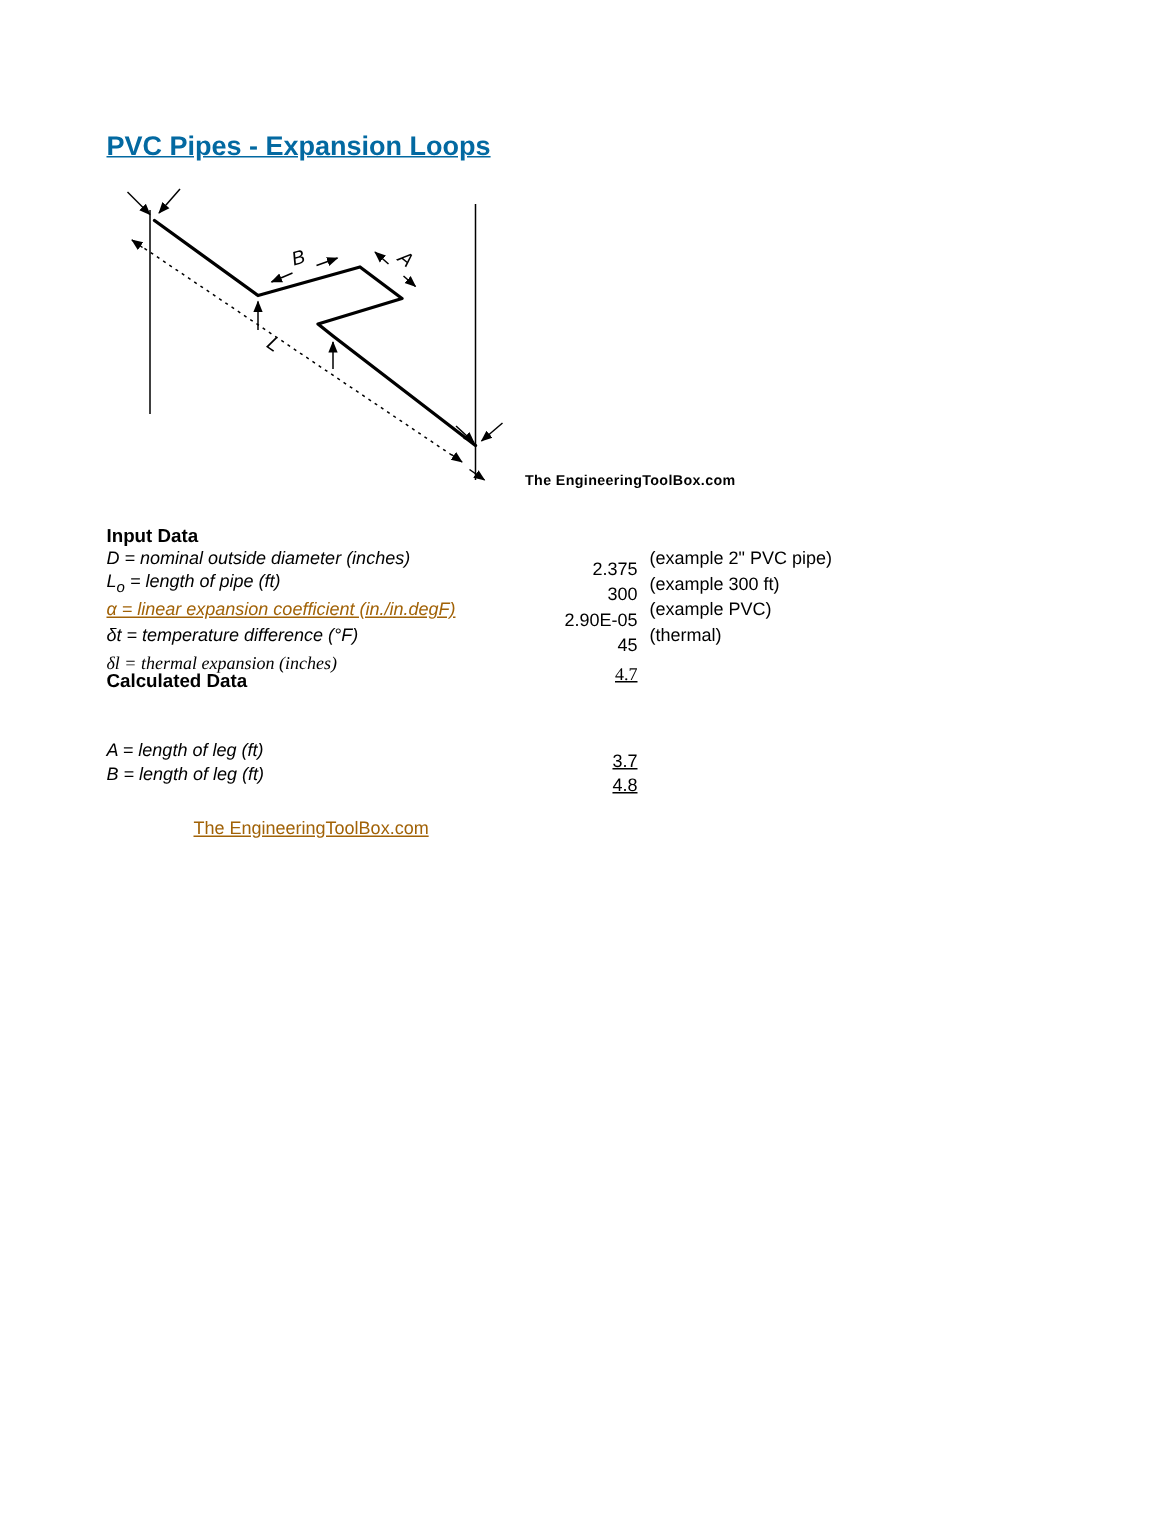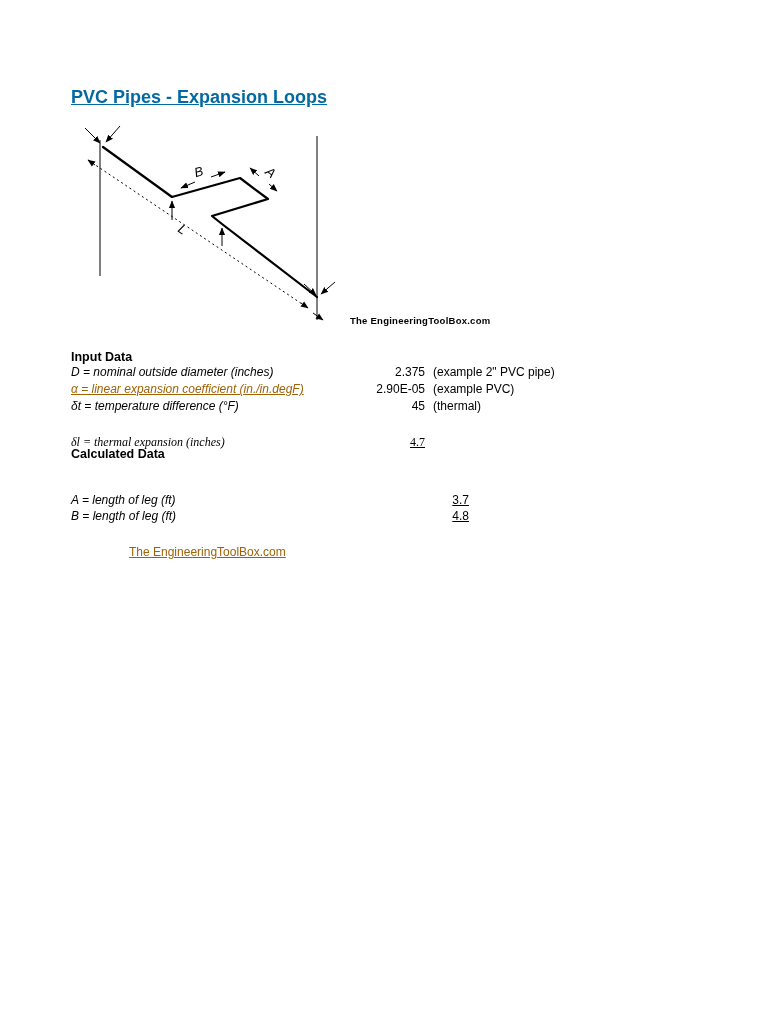--- a/index.html
+++ b/index.html
@@ -25,22 +25,22 @@
     position:absolute; left:71px;
     font-size:12.5px; font-weight:bold; line-height:15px;
     white-space:nowrap;
   }
   #input-heading { top:350px; }
   #calc-heading  { top:447px; }
   .rows { position:absolute; left:71px; }
   #input-rows { top:364px; }
   #calc-row-1 { top:434px;font-family:Liberation Serif, serif; }
   #calc-rows-23 { top:492px; }
-  .row { display:flex; align-items:flex-end; height:17px; line-height:17px; font-size:12px; white-space:nowrap; }
-  #calc-rows-23 .row { height:16px; line-height:16px;gap:44px; }
+  .row { display:flex; align-items:center; height:17px; line-height:17px; font-size:12px; white-space:nowrap; }
+  #calc-rows-23 .row { height:16px; line-height:16px; }
   .row .lbl { width:294px; font-style:italic; }
   .row .val { width:60px; text-align:right;margin-top:13px; }
   .row .ex  { margin-left:8px; }
   .u { text-decoration:underline; }
   a.link, .link { color:#a16207; text-decoration:underline; cursor:pointer; }
   .footer-link {
     position:absolute; left:129px; top:545px;
     font-size:12px; line-height:14px; white-space:nowrap;
   }
   svg text { font-family:"Liberation Sans", sans-serif; }
@@ -93,20 +93,25 @@
 
 <div class="section-heading" id="input-heading">Input Data</div>
 
 <div class="rows" id="input-rows">
   <div class="row">
     <span class="lbl">D = nominal outside diameter (inches)</span>
     <span class="val">2.375</span>
     <span class="ex">(example 2" PVC pipe)</span>
   </div>
   <div class="row">
+    <span class="lbl"><span>L</span><sub>o</sub><span> = length of pipe (ft)</span></span>
+    <span class="val">300</span>
+    <span class="ex">(example 300 ft)</span>
+  </div>
+  <div class="row">
     <span class="lbl"><a class="link">α  = linear expansion coefficient (in./in.degF)</a></span>
     <span class="val">2.90E-05</span>
     <span class="ex">(example PVC)</span>
   </div>
   <div class="row">
     <span class="lbl">δt  = temperature difference (°F)</span>
     <span class="val">45</span>
     <span class="ex">(thermal)</span>
   </div>
 </div>

